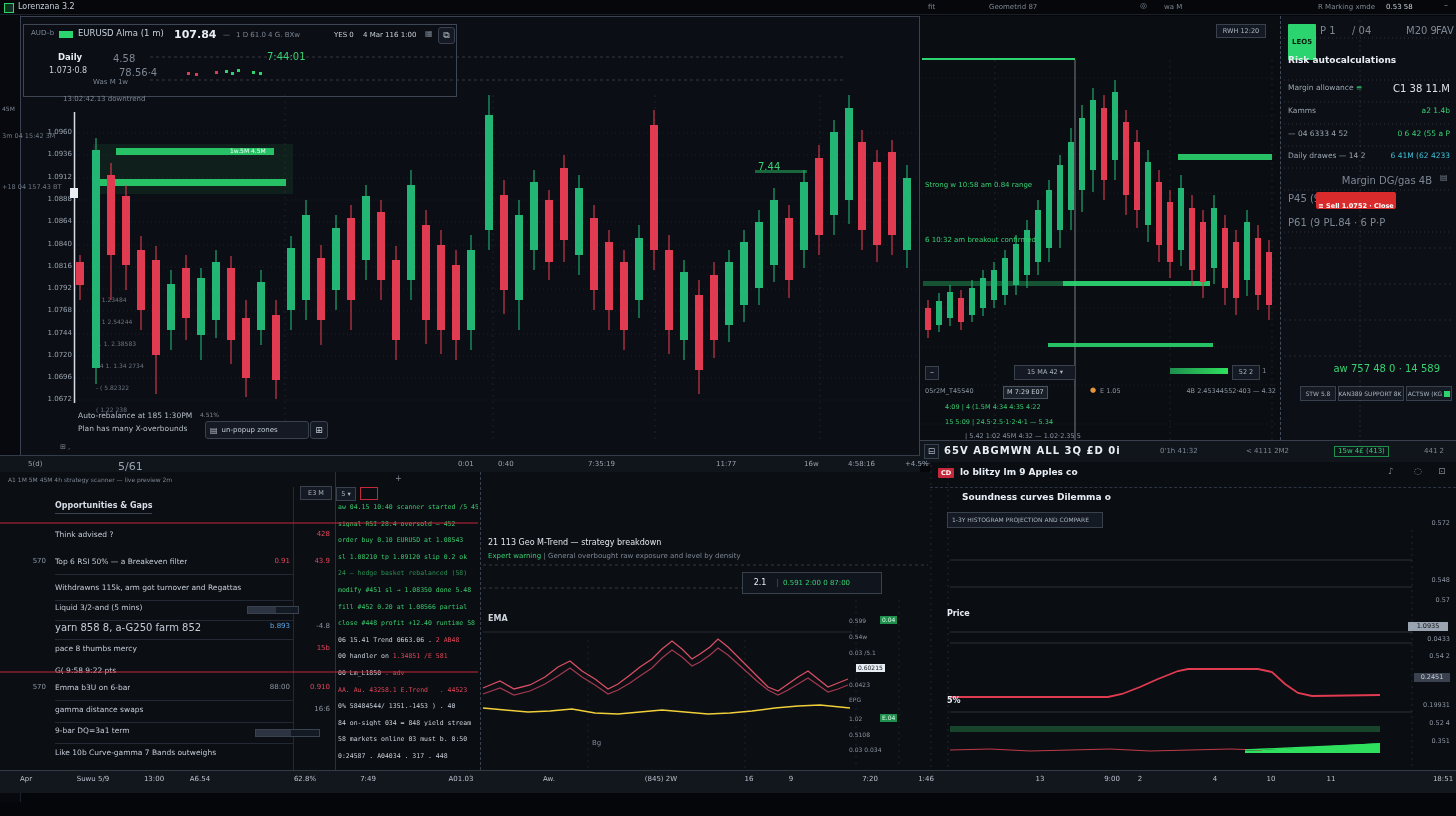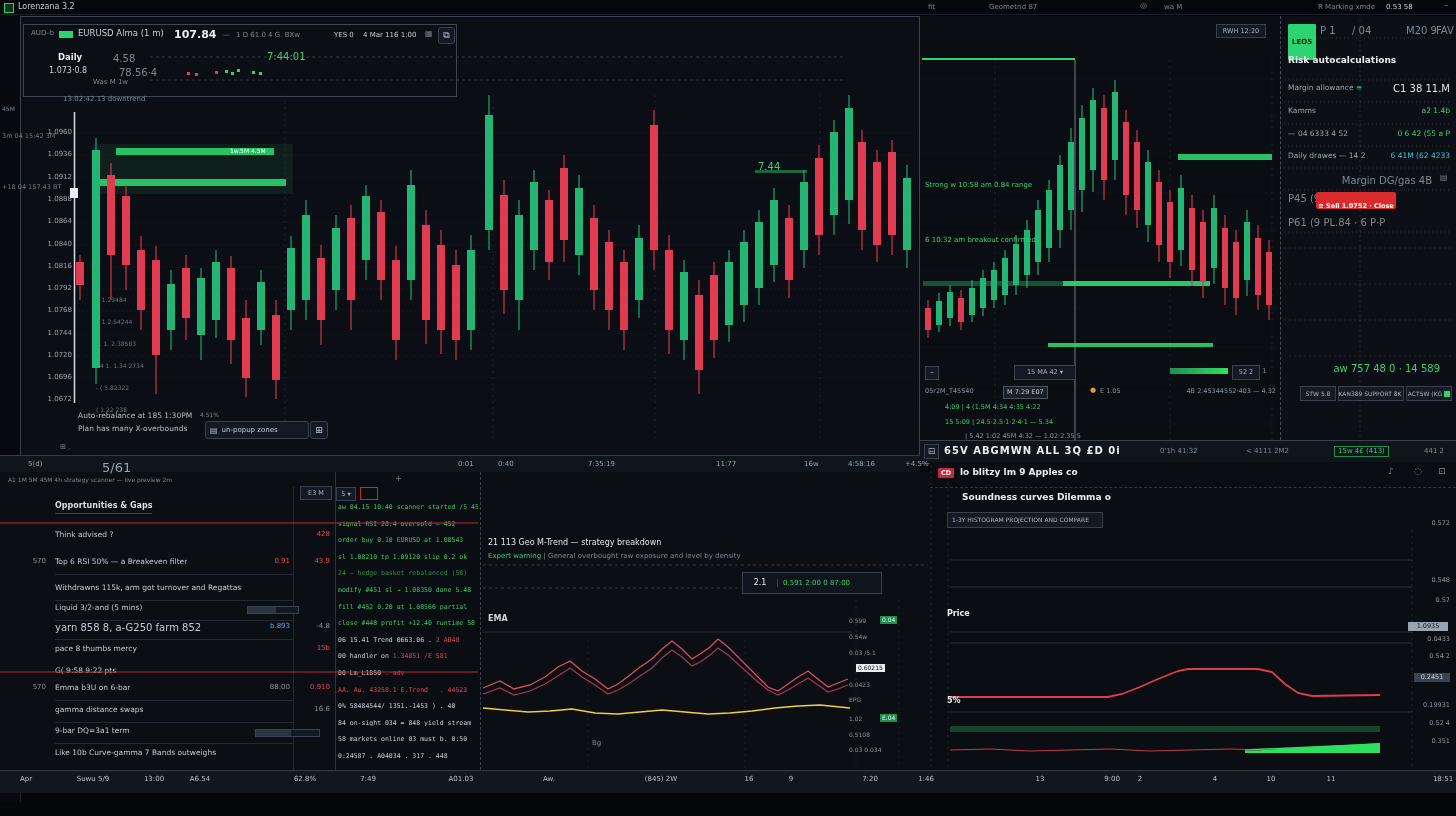--- a/index.html
+++ b/index.html
@@ -423,21 +423,21 @@
     <div class="ab tx" style="left: 26px; top: 396px; width: 46px; text-align: right; font-size: 7px; color: rgb(153, 163, 176);">1.0672</div>
     <div class="ab tx" style="left: 96px; top: 297px; font-size: 6px; color: rgb(107, 116, 128);">1 1.23484</div>
     <div class="ab tx" style="left: 96px; top: 319px; font-size: 6px; color: rgb(107, 116, 128);">1 1 2.54244</div>
     <div class="ab tx" style="left: 96px; top: 341px; font-size: 6px; color: rgb(107, 116, 128);">1. 1. 2.38583</div>
     <div class="ab tx" style="left: 96px; top: 363px; font-size: 6px; color: rgb(107, 116, 128);">14 1. 1.34 2734</div>
     <div class="ab tx" style="left: 96px; top: 385px; font-size: 6px; color: rgb(107, 116, 128);">- ( 5.82322</div>
     <div class="ab tx" style="left: 96px; top: 407px; font-size: 6px; color: rgb(107, 116, 128);">( 1.22 238</div>
     <div class="ab tx" style="left: 2px; top: 133px; width: 66px; font-size: 6.5px; color: rgb(110, 120, 133); white-space: normal;">3m 04 15:42 3M</div>
     <div class="ab tx" style="left: 2px; top: 184px; width: 66px; font-size: 6.5px; color: rgb(110, 120, 133); white-space: normal;">+18 04 157.43 BT</div>
     <div class="ab tx" style="left: 28px; top: 461px; font-size: 7px; color: rgb(154, 164, 176);">5(d)</div>
-    <div class="ab tx" style="left: 102px; top: 461px; font-size: 13px; color: rgb(154, 164, 176);">5/61</div>
+    <div class="ab tx" style="left: 118px; top: 461px; font-size: 11px; color: rgb(154, 164, 176);">5/61</div>
     <div class="ab tx" style="left: 458px; top: 461px; font-size: 7px; color: rgb(154, 164, 176);">0:01</div>
     <div class="ab tx" style="left: 498px; top: 461px; font-size: 7px; color: rgb(154, 164, 176);">0:40</div>
     <div class="ab tx" style="left: 588px; top: 461px; font-size: 7px; color: rgb(154, 164, 176);">7:35:19</div>
     <div class="ab tx" style="left: 716px; top: 461px; font-size: 7px; color: rgb(154, 164, 176);">11:77</div>
     <div class="ab tx" style="left: 804px; top: 461px; font-size: 7px; color: rgb(154, 164, 176);">16w</div>
     <div class="ab tx" style="left: 848px; top: 461px; font-size: 7px; color: rgb(154, 164, 176);">4:58:16</div>
     <div class="ab tx" style="left: 905px; top: 461px; font-size: 7px; color: rgb(154, 164, 176);">+4.5%</div>
     <div class="ab tx" style="left: 26px; top: 776px; font-size: 7px; color: rgb(185, 193, 204); transform: translateX(-50%);">Apr</div>
     <div class="ab tx" style="left: 93px; top: 776px; font-size: 7px; color: rgb(185, 193, 204); transform: translateX(-50%);">Suwu 5/9</div>
     <div class="ab tx" style="left: 154px; top: 776px; font-size: 7px; color: rgb(185, 193, 204); transform: translateX(-50%);">13:00</div>

